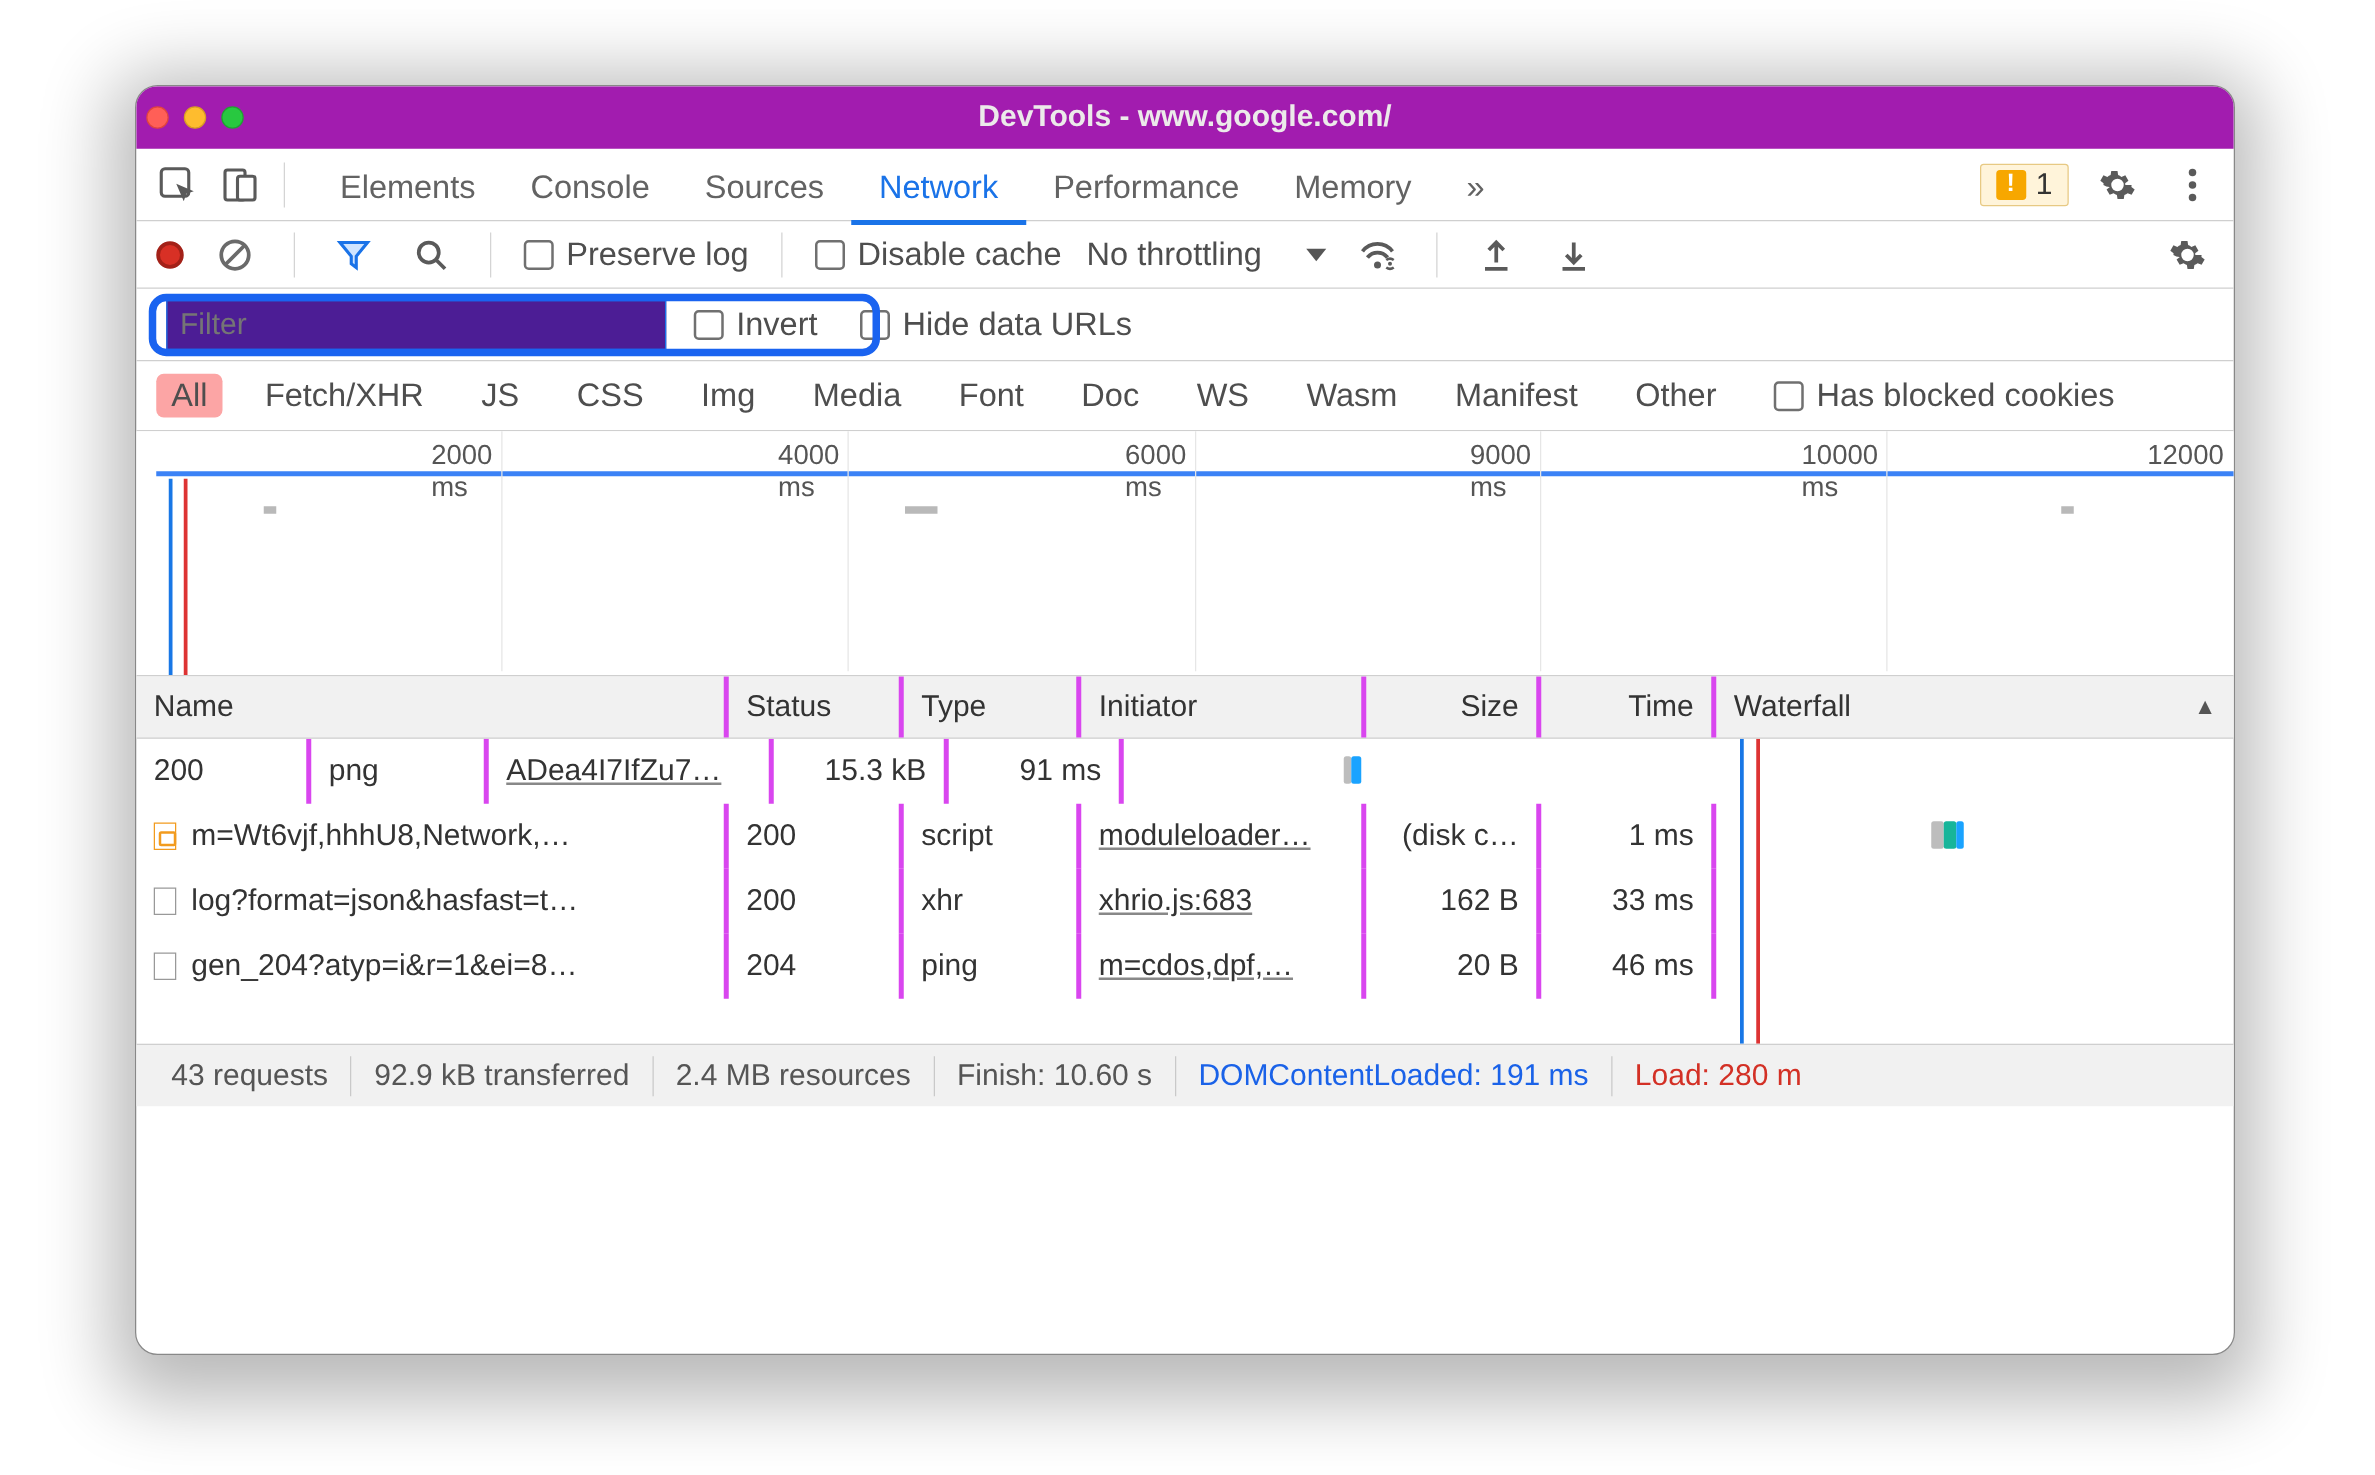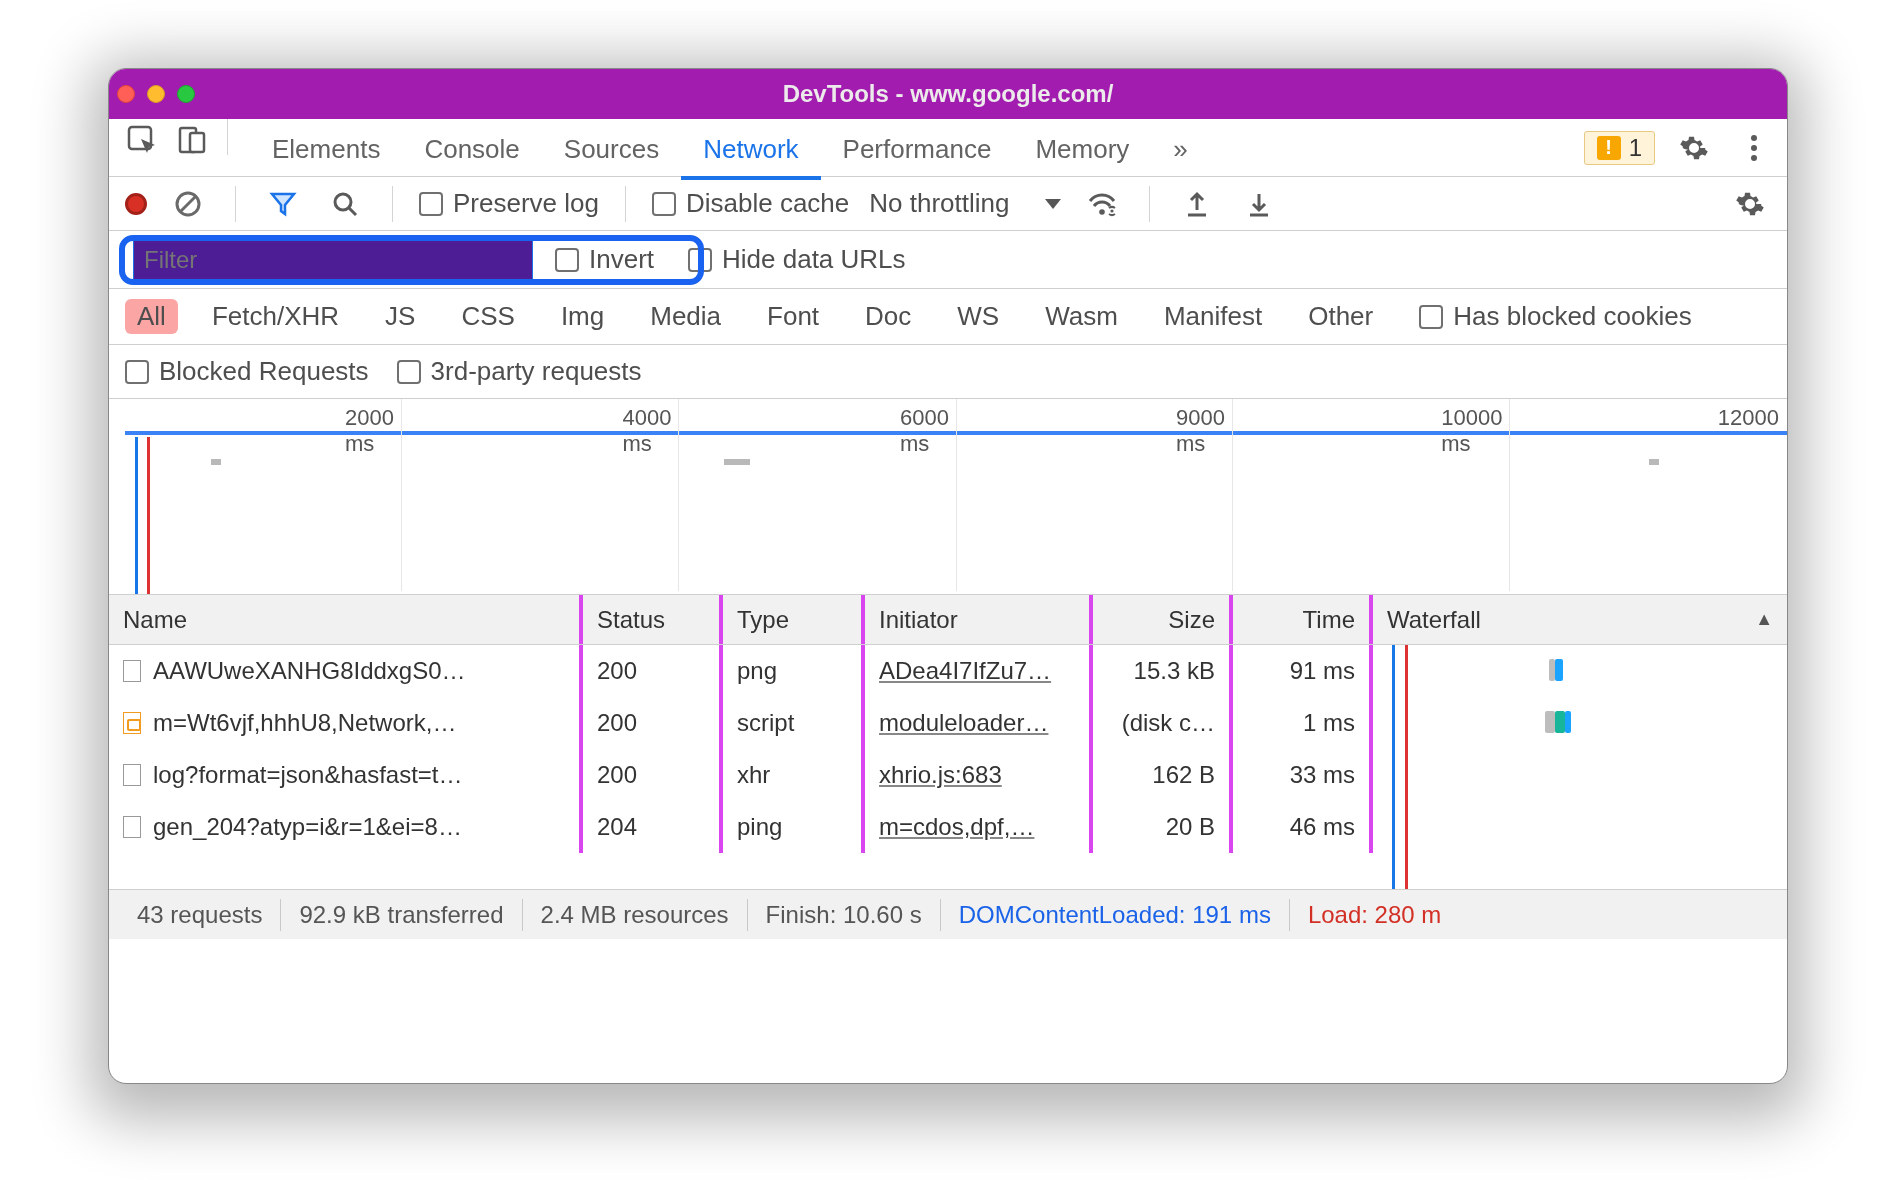--- a/index.html
+++ b/index.html
@@ -43,21 +43,21 @@
   .dot.green { background: #28c840; border:1px solid #1fa232; }
   .title {
     position: absolute; left: 0; right: 0;
     text-align: center;
     color: #eceaea; font-weight: 600; font-size: 24px;
   }
 
   
   .tabsrow {
     height: 58px; border-bottom: 1px solid #cfcfcf;
-    display: flex; 
+    display: flex; align-items: center;
     padding: 0 12px; gap: 8px;
     font-size: 26px; color: #555;
   }
   .tool-icon {
     display:flex; align-items:center; justify-content:center;
     width: 42px; height: 42px;
   }
   .tabs { display:flex; align-items:stretch; height:100%; gap: 0; margin-left: 8px; }
   .tab {
     padding: 0 22px; height:100%;
@@ -354,30 +354,20 @@
     <span class="chip">WS</span>
     <span class="chip">Wasm</span>
     <span class="chip">Manifest</span>
     <span class="chip">Other</span>
     <label class="lbl" style="margin-left:12px">
       <span class="cb"></span>
       <span>Has blocked cookies</span>
     </label>
   </div>
 
-  <div class="extrarow">
-    <label class="lbl">
-      <span class="cb"></span>
-      <span>Blocked Requests</span>
-    </label>
-    <label class="lbl">
-      <span class="cb"></span>
-      <span>3rd-party requests</span>
-    </label>
-  </div>
 
   <div class="timeline">
     <div class="ticks">
       <div class="tickcol" style="left:16.6%">
           <span class="ticklabel">2000 ms</span>
         </div>
       <div class="tickcol" style="left:33.3%">
           <span class="ticklabel">4000 ms</span>
         </div>
       <div class="tickcol" style="left:50%">
@@ -412,24 +402,20 @@
       <span class="sort-arrow">▲</span>
     </div>
   </div>
 
   <div class="tbody">
 
     <div style="position:absolute;left:1283px;top:0;bottom:0;width:3px;background:#1877e6"></div>
     <div style="position:absolute;left:1296px;top:0;bottom:0;width:3px;background:#d33"></div>
 
     <div class="row">
-      <div class="td c-name">
-          <span class="fileicon"></span>
-          <span>AAWUweXANHG8IddxgS0…</span>
-        </div>
       <div class="td c-status">200</div>
       <div class="td c-type">png</div>
       <div class="td c-init">
           <span class="underln">ADea4I7IfZu7…</span>
         </div>
       <div class="td c-size">15.3 kB</div>
       <div class="td c-time">91 ms</div>
       <div class="td c-wf wf-cell">
         <div class="wf-seg" style="left:176px;width:6px;background:#bdbdbd"></div>
         <div class="wf-seg" style="left:182px;width:8px;background:#1aa3ff"></div>

